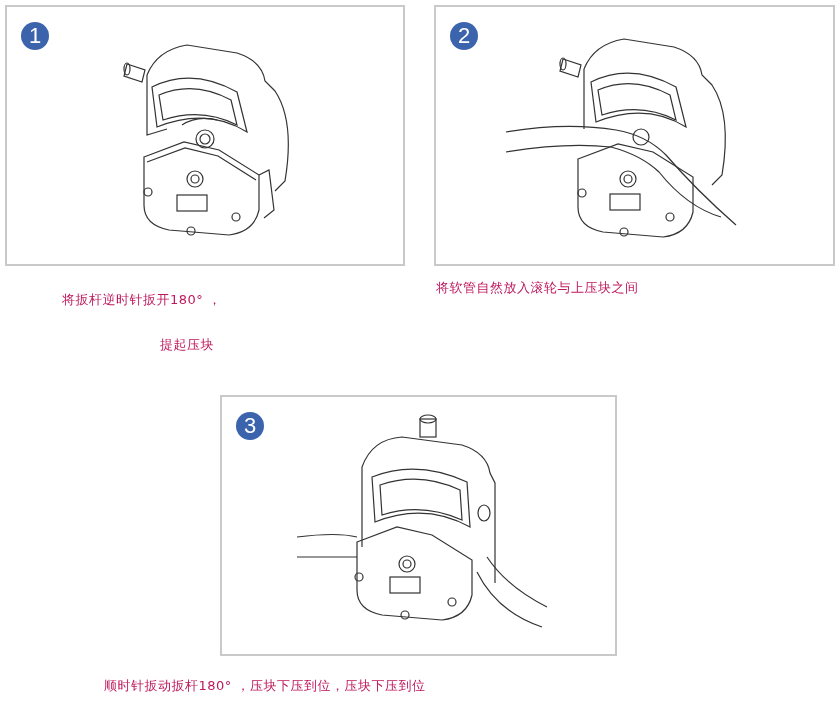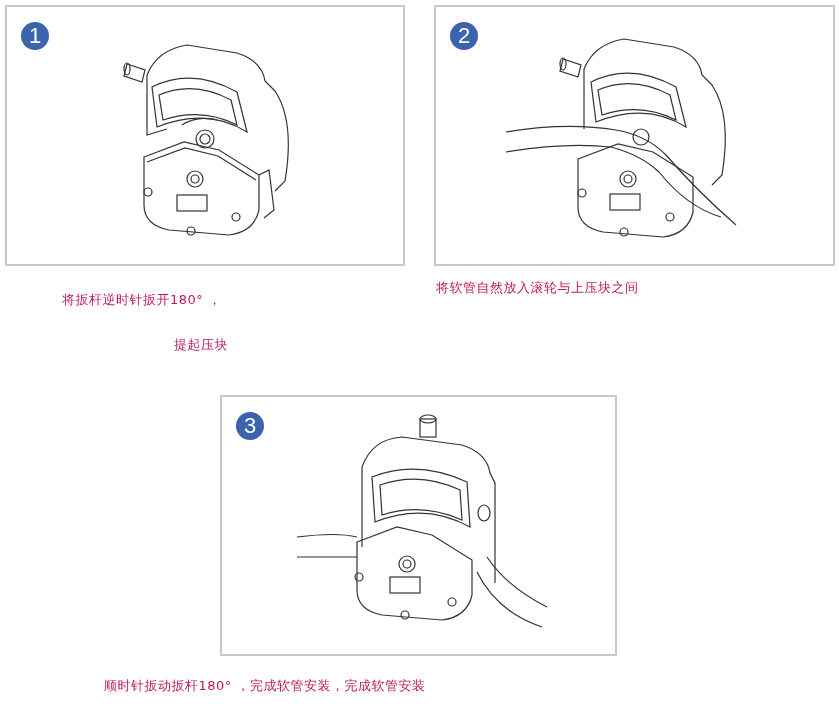--- a/index.html
+++ b/index.html
@@ -65,21 +65,21 @@
     <circle cx="192" cy="172" r="8"></circle>
     <circle cx="192" cy="172" r="4"></circle>
     <rect x="174" y="187" width="30" height="16"></rect>
     <circle cx="146" cy="186" r="4"></circle>
     <circle cx="234" cy="210" r="4"></circle>
     <circle cx="188" cy="225" r="4"></circle>
   </svg>
 </div>
 
 <div class="caption" style="left:62px;top:291px;">将扳杆逆时针扳开180° ，</div>
-<div class="caption" style="left:160px;top:336px;margin-left:14px;">提起压块</div>
+<div class="caption" style="left:160px;top:336px;">提起压块</div>
 <div class="caption" style="left:436px;top:279px;">将软管自然放入滚轮与上压块之间</div>
 
 <div class="panel" style="left:220px;top:395px;width:397px;height:261px;">
   <div class="badge">3</div>
   <svg width="393" height="257" viewBox="0 0 393 257" fill="none" stroke="#333" stroke-width="1.2">
 
     <rect x="198" y="22" width="16" height="18"></rect>
     <ellipse cx="206" cy="22" rx="8" ry="4"></ellipse>
 
     <path d="M140 70 q10 -28 40 -30 l60 8 q25 8 28 28 l5 10 l0 100"></path>
@@ -97,13 +97,13 @@
     <path d="M135 145 l40 -15 l35 8 l40 25 l0 35 q-5 22 -30 25 l-60 -5 q-25 -5 -25 -25 z"></path>
     <circle cx="185" cy="167" r="8"></circle>
     <circle cx="185" cy="167" r="4"></circle>
     <rect x="168" y="180" width="30" height="16"></rect>
     <circle cx="137" cy="180" r="4"></circle>
     <circle cx="230" cy="205" r="4"></circle>
     <circle cx="183" cy="218" r="4"></circle>
   </svg>
 </div>
 
-<div class="caption" style="left:104px;top:677px;">顺时针扳动扳杆180° ，完成软管安装，完成软管安装</div>
+<div class="caption" style="left:104px;top:677px;">顺时针扳动扳杆180° ，压块下压到位，压块下压到位</div>
 
 </body></html>

